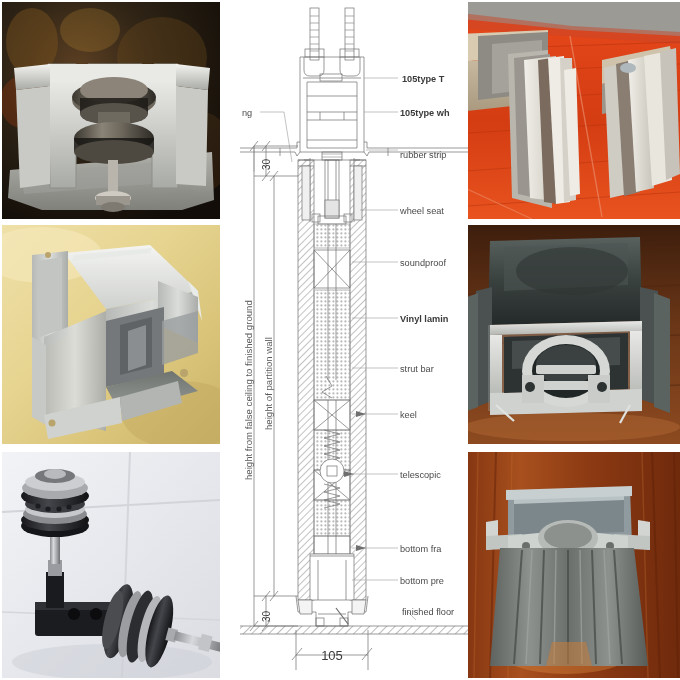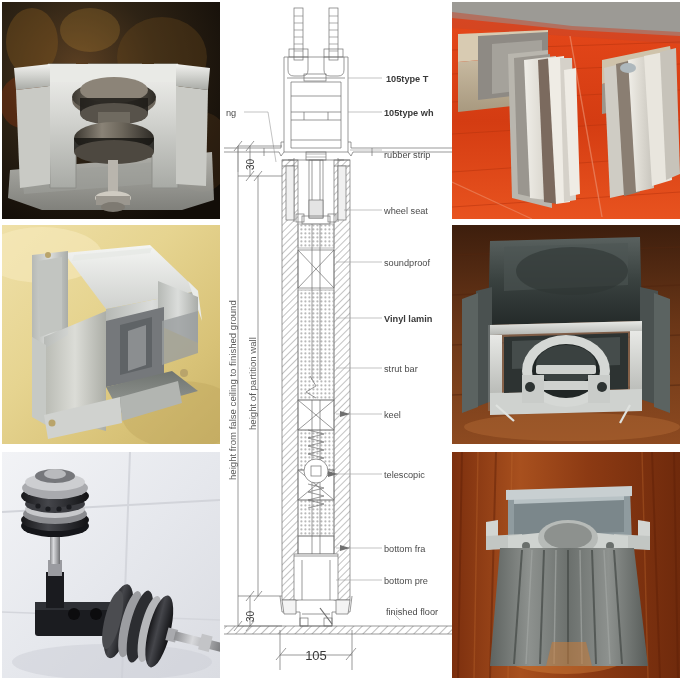--- a/index.html
+++ b/index.html
@@ -12,21 +12,21 @@
   .col-right{left:452px;width:228px;}
   .photo{position:absolute;left:0;width:100%;overflow:hidden;background:#222;}
   .col-left .photo{left:2px;width:218px;}
   .col-right .photo{left:0;width:228px;}
   .ph1{top:2px;height:217px;}
   .ph2{top:225px;height:219px;}
   .ph3{top:452px;height:226px;}
   .psvg{display:block;width:100%;height:100%;}
 
   
-  .drawing{position:absolute;left:224px;top:0;width:228px;height:680px;background:#fff;}
+  .drawing{position:absolute;left:240px;top:0;width:228px;height:680px;background:#fff;}
   .dsvg{display:block;width:228px;height:680px;}
 
   .lbl{font-family:"Liberation Sans",sans-serif;font-size:9.2px;fill:#4a4a4a;}
   .lbl-b{font-family:"Liberation Sans",sans-serif;font-size:9.2px;fill:#3a3a3a;font-weight:bold;}
   .vlbl{font-family:"Liberation Sans",sans-serif;font-size:9.6px;fill:#5a5a5a;}
   .dimtxt{font-family:"Liberation Sans",sans-serif;font-size:13px;fill:#3a3a3a;}
   .dimsm{font-family:"Liberation Sans",sans-serif;font-size:10px;fill:#3a3a3a;}
   .ln{stroke:#6f6f6f;stroke-width:.7;fill:none;}
   .lnl{stroke:#9a9a9a;stroke-width:.6;fill:none;}
   .thin{stroke:#888;stroke-width:.5;fill:none;}

